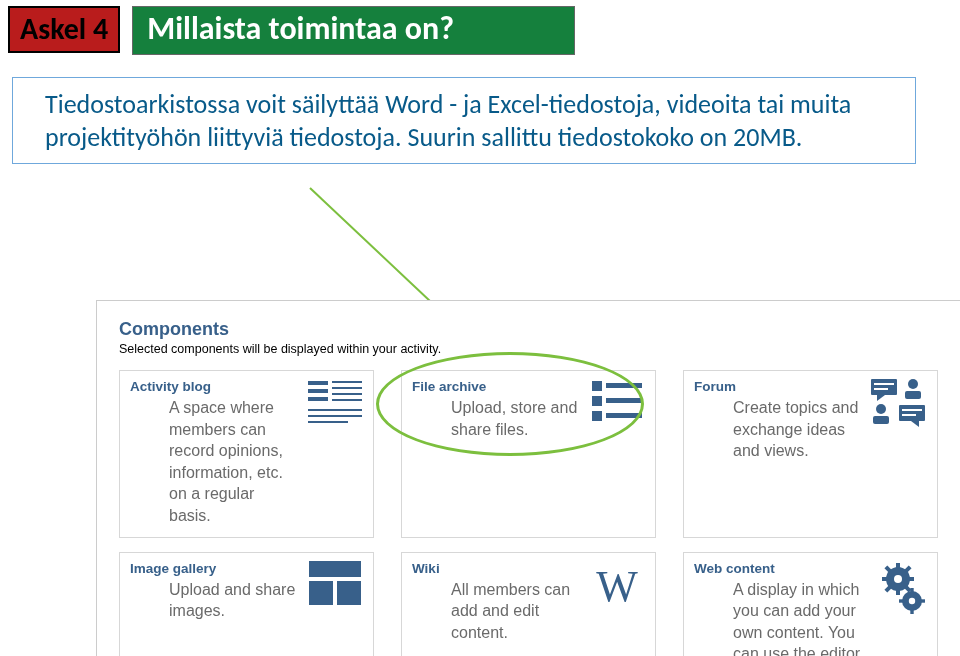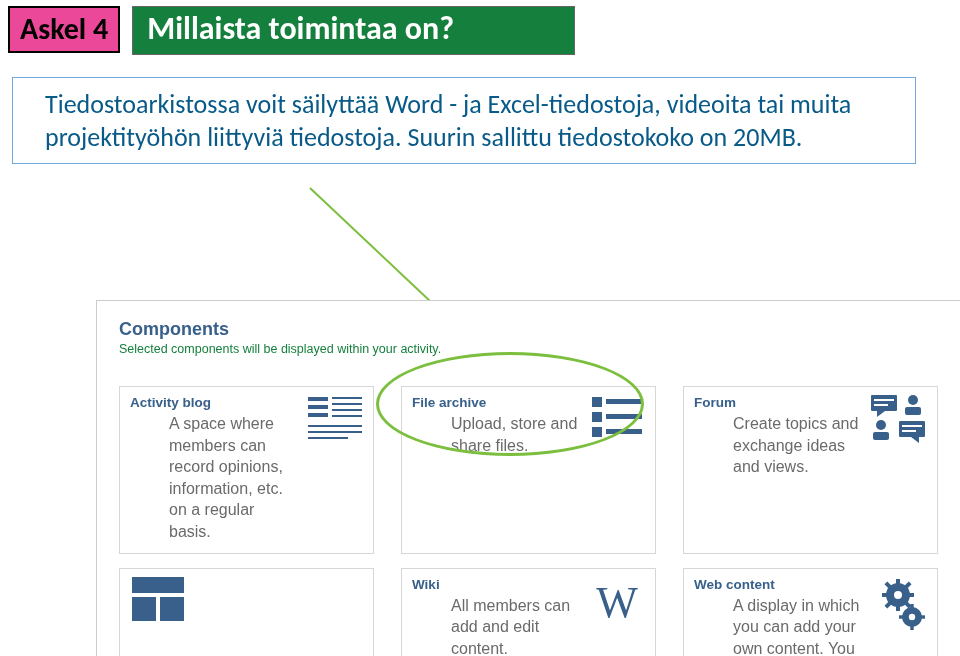--- a/index.html
+++ b/index.html
@@ -13,21 +13,21 @@
   }
   .header-row {
     display: flex;
     align-items: flex-start;
     gap: 12px;
     padding: 6px 8px 0 8px;
   }
   .step-box {
     border: 2px solid #000;
     padding: 2px 10px 4px 10px;
-    background: #ec4899;
+    background: #b91c1c;
   }
   .step-box span {
     font-size: 30px;
     font-weight: 700;
     color: #000;
   }
   .title-box {
     background: #15803d;
     border: 0.5px solid #666;
     padding: 2px 120px 6px 14px;
@@ -65,23 +65,23 @@
     padding: 18px 22px 10px 22px;
     font-family: Arial, Helvetica, sans-serif;
   }
   .panel h3 {
     color: #38608a;
     font-size: 18px;
     font-weight: 700;
     margin-bottom: 2px;
   }
   .panel .sub {
-    color: #15803d;
+    color: #000000;
     font-size: 12.5px;
-    margin-bottom: 30px;
+    margin-bottom: 14px;
   }
   .grid {
     display: grid;
     grid-template-columns: 1fr 1fr 1fr;
     gap: 14px 27px;
   }
   .card {
     border: 1px solid #d7d7d7;
     padding: 8px 10px 10px 10px;
     min-height: 100px;
@@ -212,20 +212,24 @@
             <rect x="28" y="26" width="26" height="16" rx="1"></rect>
             <polygon points="48,42 48,48 40,42"></polygon>
             <rect x="31" y="30" width="20" height="2" fill="#fff"></rect>
             <rect x="31" y="35" width="14" height="2" fill="#fff"></rect>
           </g>
         </svg>
       </div>
     </div>
 
     <div class="card">
+      <div class="txt">
+        <div class="title">Image gallery</div>
+        <div class="desc">Upload and share images.</div>
+      </div>
       <div class="ico">
         <svg width="52" height="46" viewBox="0 0 52 46">
           <g fill="#38608a">
             <rect x="0" y="0" width="52" height="16"></rect>
             <rect x="0" y="20" width="24" height="24"></rect>
             <rect x="28" y="20" width="24" height="24"></rect>
           </g>
         </svg>
       </div>
     </div>

